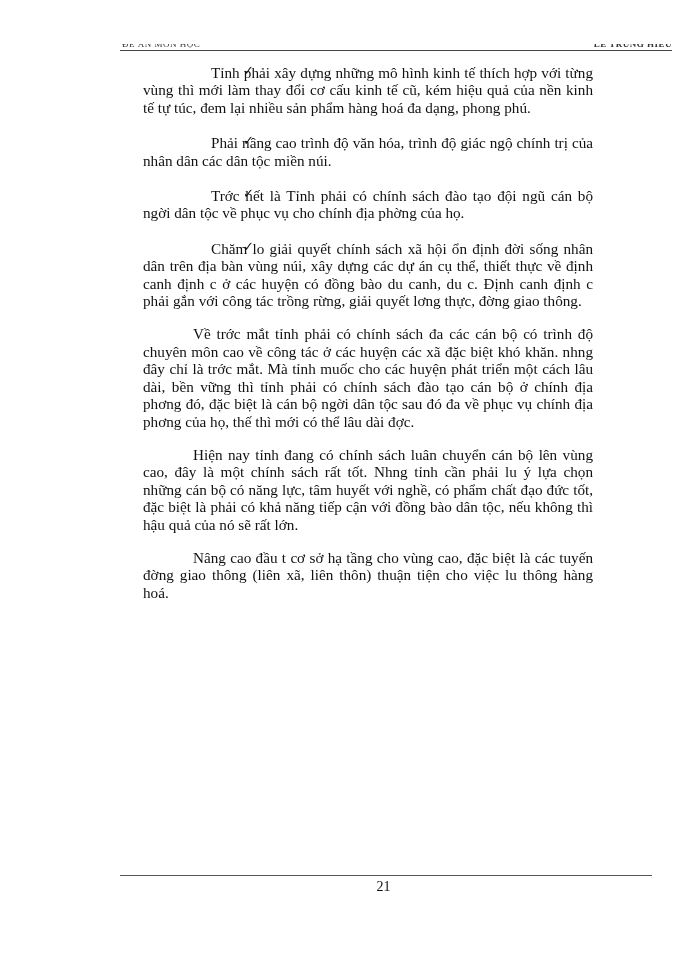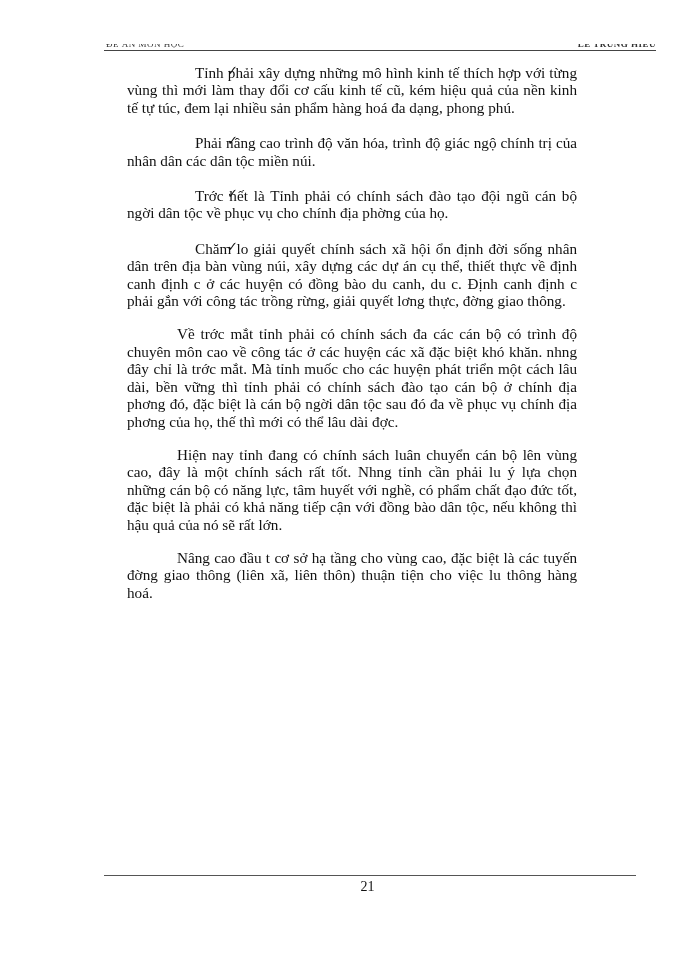--- a/index.html
+++ b/index.html
@@ -1,18 +1,18 @@
 <!DOCTYPE html>
 <html><head>
   <meta charset="utf-8">
   <style>
     html, body { margin: 0; padding: 0; background: #ffffff; }
     body { width: 700px; height: 960px; position: relative; overflow: hidden;
            font-family: "Liberation Serif", "DejaVu Serif", serif; color: #111; }
-    .page { position: absolute; left: 0; top: 0; width: 639px; height: 960px; background: #fff; }
+    .page { position: absolute; left: 16px; top: 0; width: 639px; height: 960px; background: #fff; }
     .header { position: absolute; left: 104px; top: 44px; width: 552px; height: 6px;
               border-bottom: 1px solid #444; overflow: hidden; }
     .header .hl, .header .hr { position: absolute; top: -5px; font-size: 9px;
               letter-spacing: 0.5px; color: #333; white-space: nowrap; }
     .header .hl { left: 2px; }
     .header .hr { right: 0; font-weight: bold; }
     .content { position: absolute; left: 127px; top: 62px; width: 450px;
                font-size: 15.2px; line-height: 17.4px; text-align: justify; }
     .para { margin: 0 0 16px 0; text-indent: 50px; }
     .para .check { display: inline-block; width: 16px; font-size: 13px;

